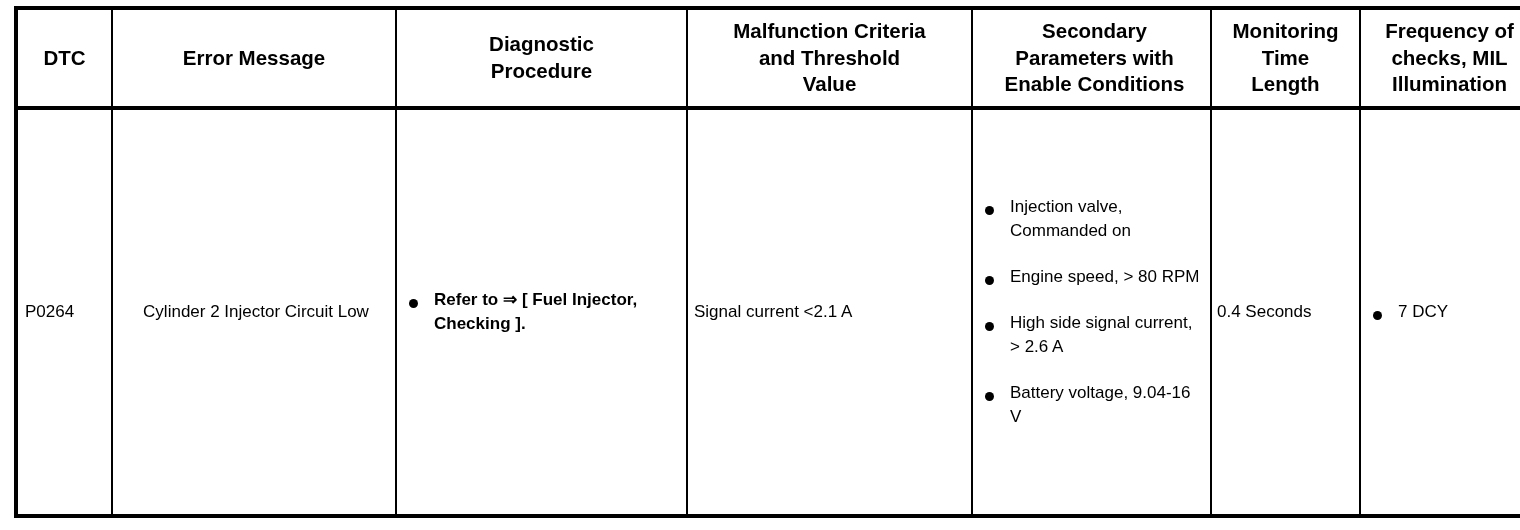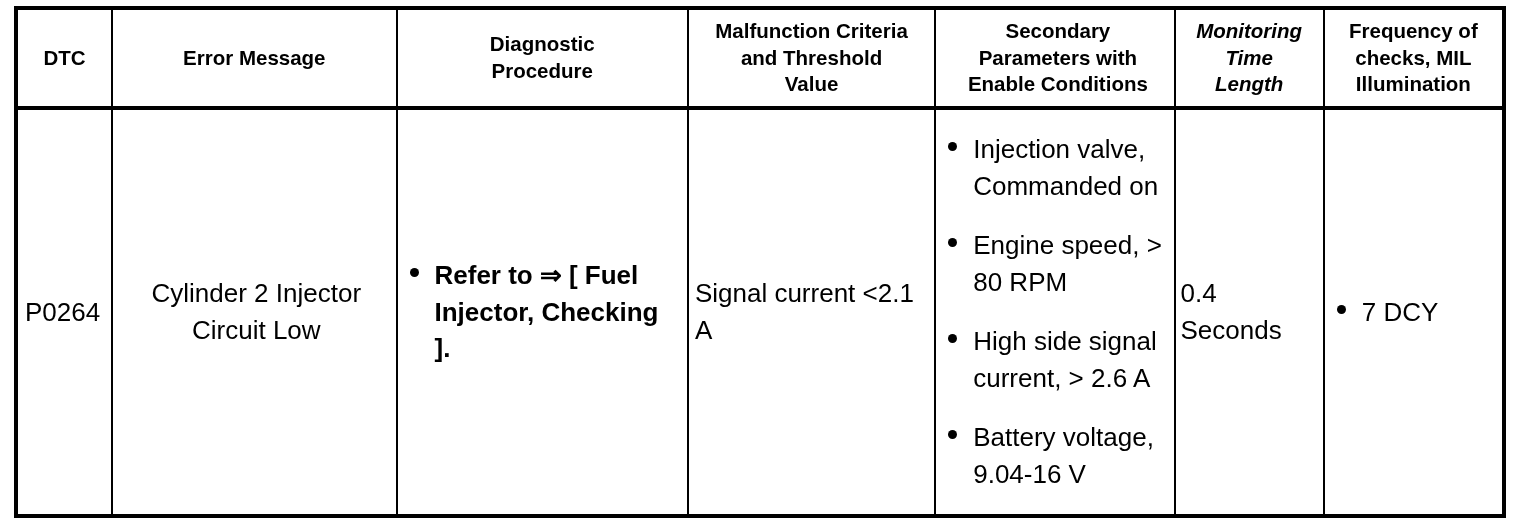--- a/index.html
+++ b/index.html
@@ -44,32 +44,32 @@
     font-weight: bold;
     font-size: 20.5px;
     line-height: 1.30;
     text-align: center;
     padding: 4px 3px;
     height: 100px;
   }
 
   table.dtc-table tbody td {
     font-weight: normal;
-    font-size: 26px;
+    font-size: 17px;
     line-height: 1.42;
     padding: 6px 7px;
   }
 
   
   .col-dtc        { width: 96px; }
   .col-errmsg     { width: 284px; }
   .col-diagproc   { width: 291px; }
-  .col-malfunc    { width: 247px; }
+  .col-malfunc    { width: 285px; }
   .col-secparams  { width: 239px; }
-  .col-montime    { width: 149px; font-style: italic; }
+  .col-montime    { width: 149px; }
   .col-freq       { width: 180px; }
 
   .cell-dtc       { text-align: left; }
   .cell-errmsg    { text-align: center;  padding-left: 11px !important; }
   .cell-malfunc   { text-align: left;  padding-left: 6px !important; }
   .cell-montime   { text-align: left;  padding-left: 5px !important; }
 
   
   ul.bullets {
     list-style: none;

